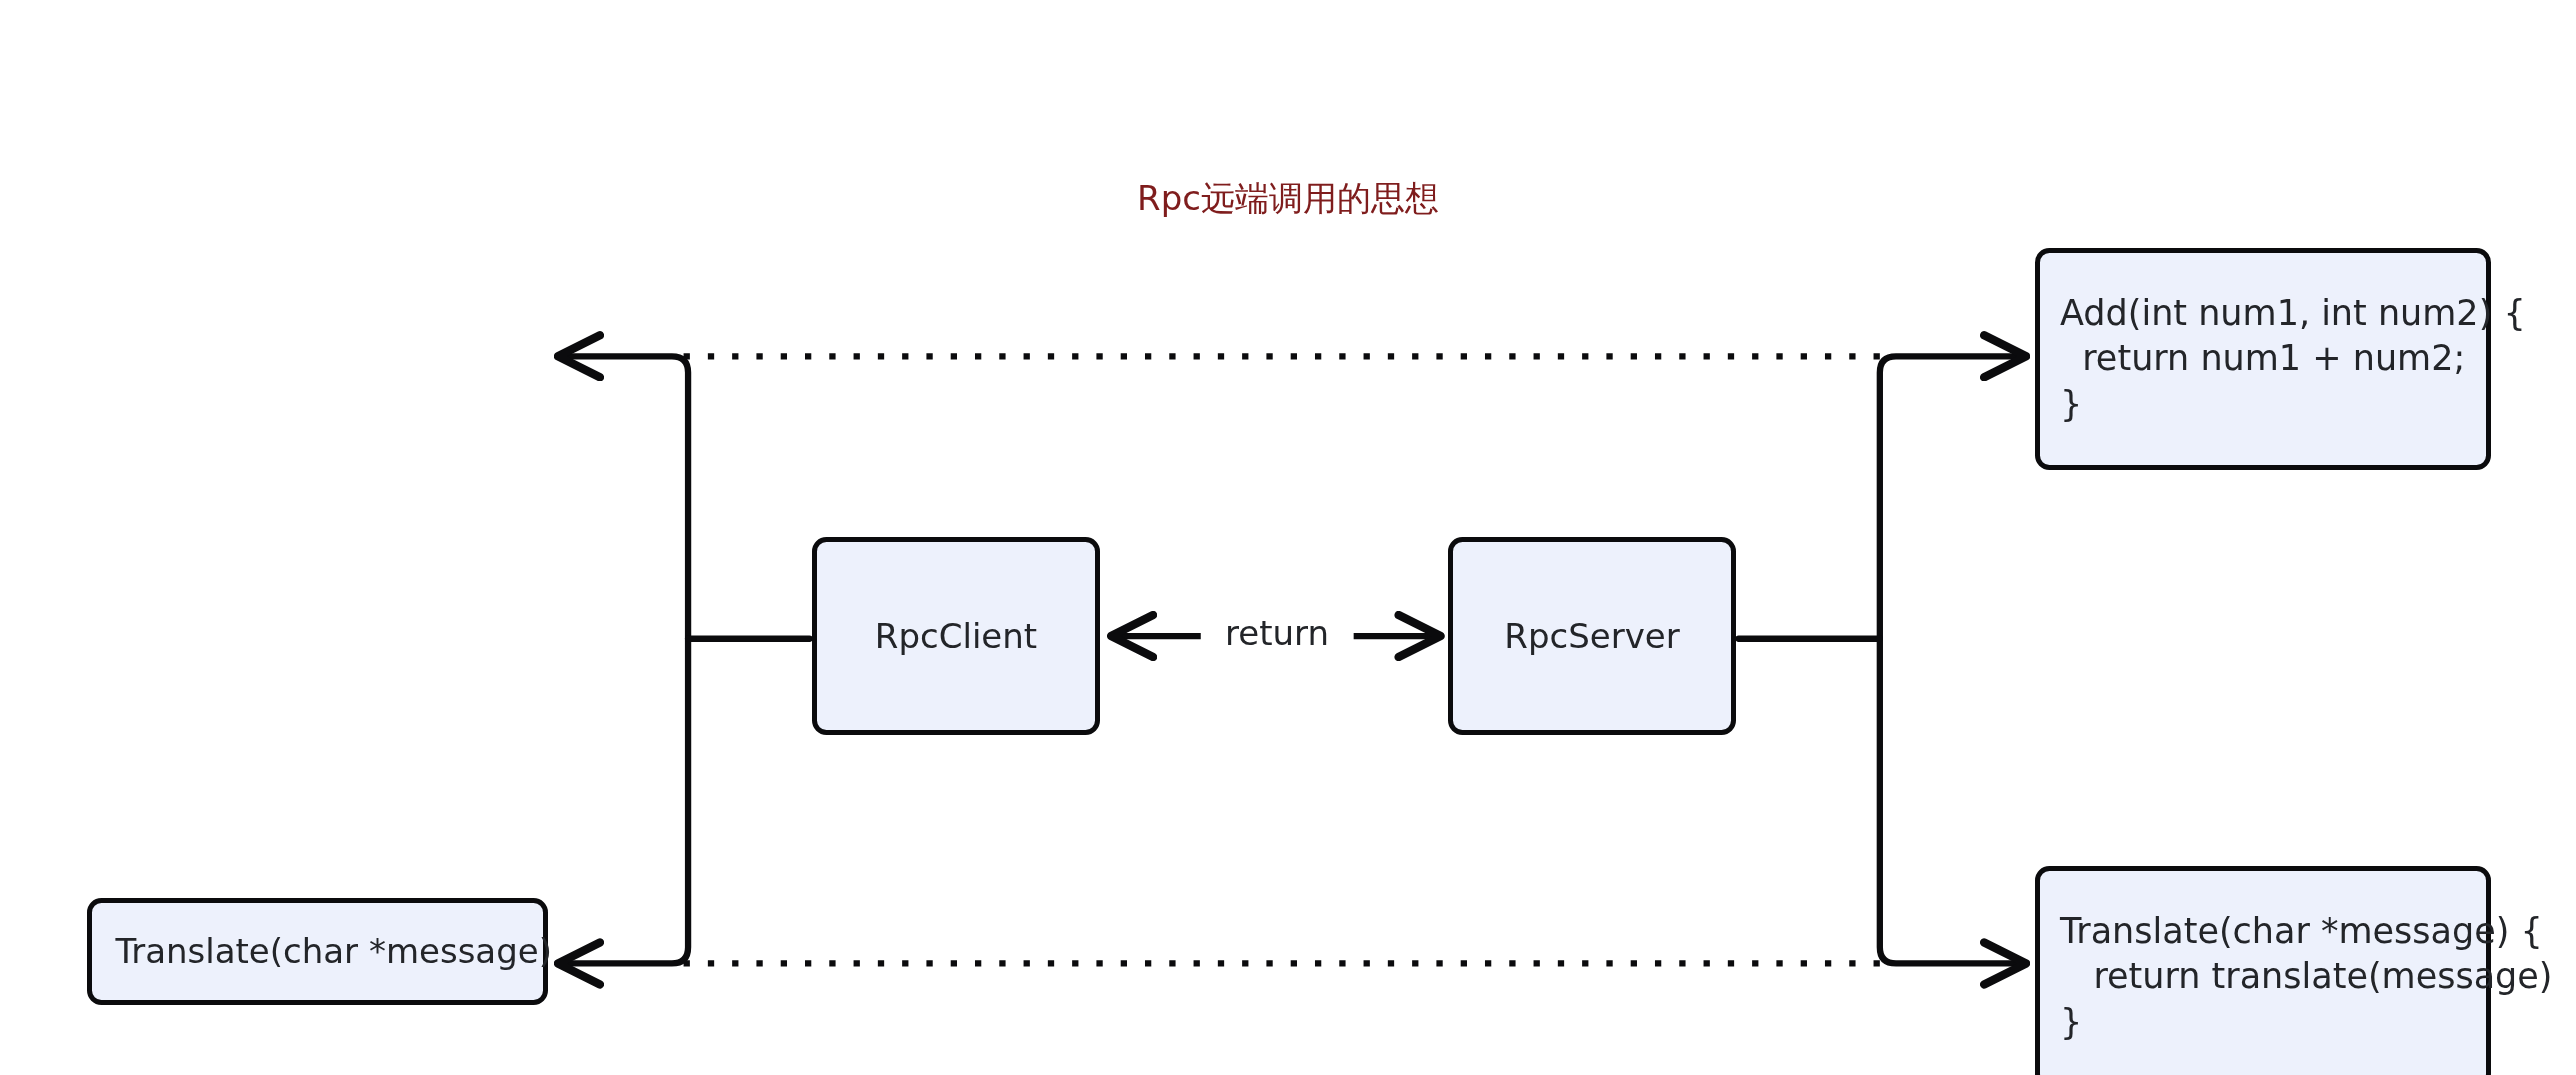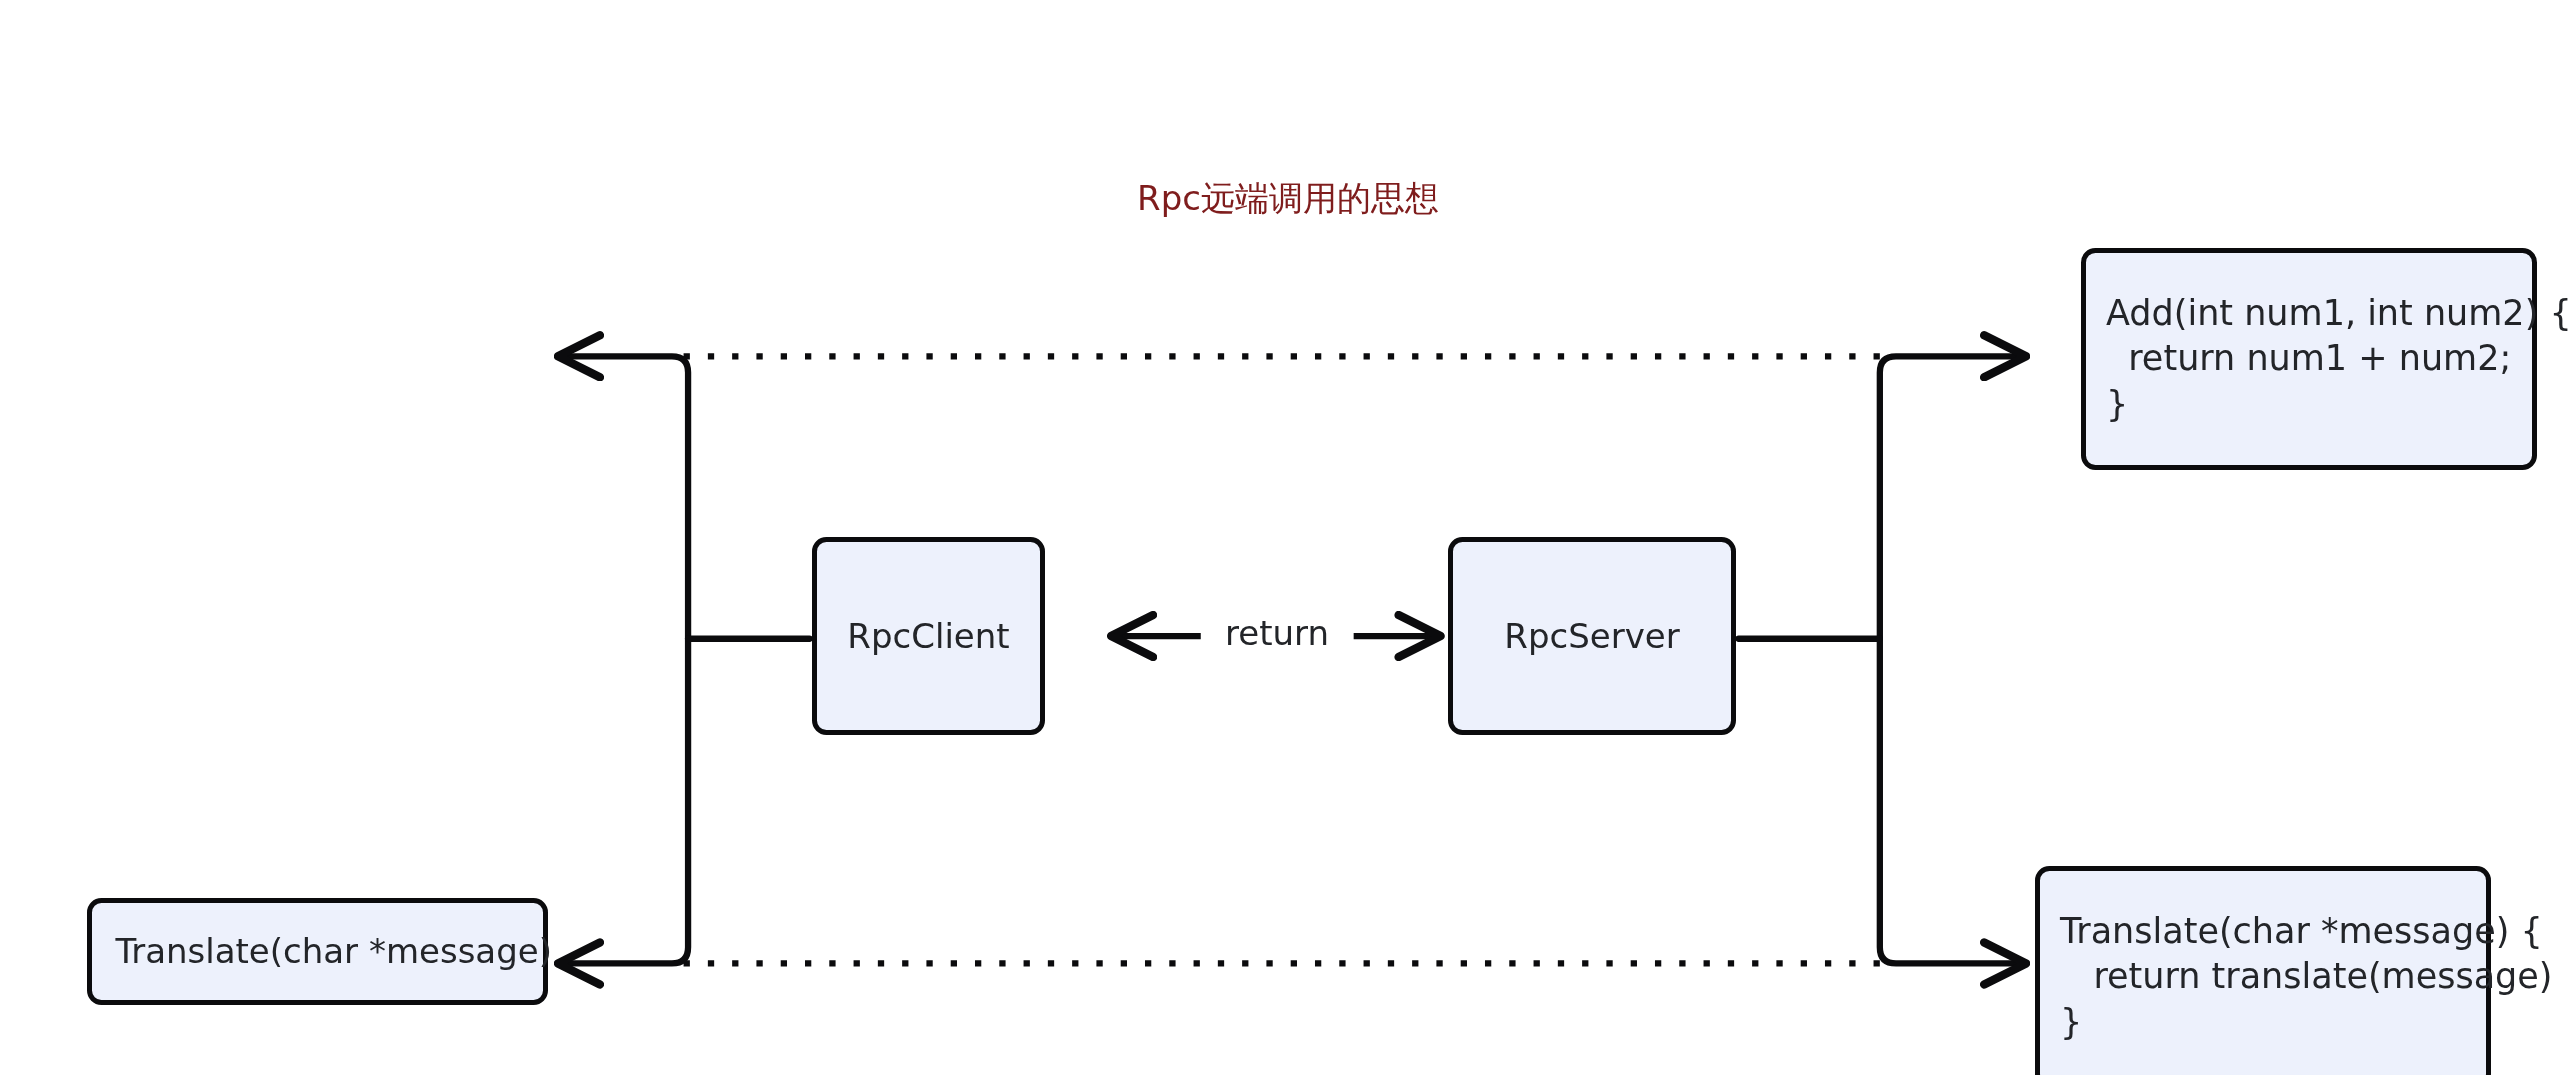--- a/index.html
+++ b/index.html
@@ -57,23 +57,23 @@
     line-height: 1.30;
   }
   .code-lines {
     display: block;
     white-space: pre;
   }
 
   
   #node-add-decl      { left: 87px;   top: 307px;  width: 461px; height: 107px; }
   #node-translate-decl{ left: 87px;   top: 898px; width: 461px; height: 107px; }
-  #node-rpc-client    { left: 812px;  top: 537px;  width: 233px; height: 198px; justify-content: center; }
+  #node-rpc-client    { left: 812px;  top: 537px;  width: 288px; height: 198px; justify-content: center; }
   #node-rpc-server    { left: 1448px; top: 537px;  width: 288px; height: 198px; }
-  #node-add-impl      { left: 2035px; top: 248px;  width: 456px; height: 222px; margin-left: 46px; }
+  #node-add-impl      { left: 2035px; top: 248px;  width: 456px; height: 222px; }
   #node-translate-impl{ left: 2035px; top: 850px;  width: 456px; height: 222px; margin-top: 16px; }
 
   #diagram-title {
     position: absolute;
     left: 0;
     top: 176px;
     width: 2576px;
     text-align: center;
     font-size: 34px;
     color: #7f1d1d;

